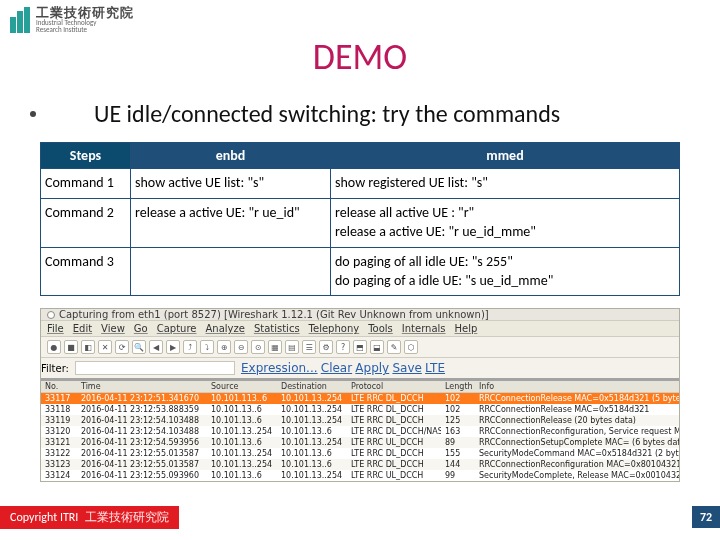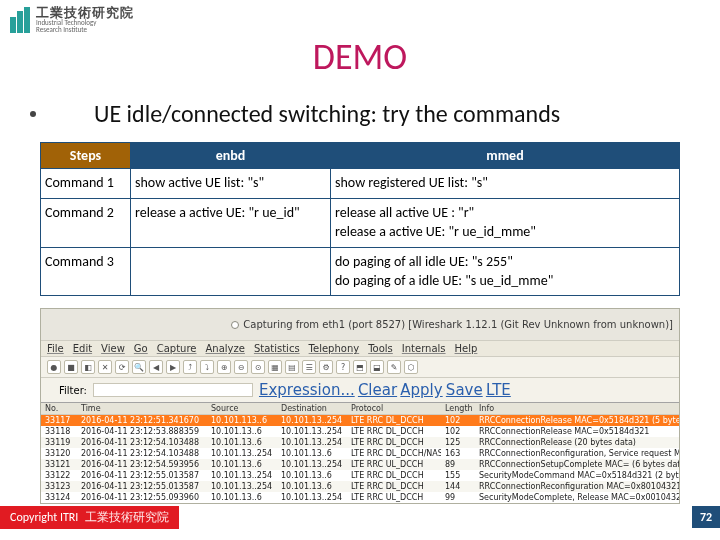--- a/index.html
+++ b/index.html
@@ -22,41 +22,41 @@
   .logo-mark span:nth-child(3){height:26px}
   .logo-text { display:flex; flex-direction:column; line-height:1; }
   .logo-cn { font-size:13px; font-weight:600; color:#4b4b4b; letter-spacing:1px;}
   .logo-en { font-size:7px; color:#666; margin-top:0;}
   .title { text-align:center; font-size:36px; margin-top:2px; color:#be185d;}
   .bullet-row { display:flex; align-items:center; padding:20px 0 10px 30px;gap:44px; }
   .bullet-dot { width:6px;height:6px;border-radius:50%;background:#444;margin-right:14px;}
   .bullet-txt { font-size:24px; color:#111;}
   table { border-collapse:collapse; width:640px; margin:4px 0 0 40px; font-size:14px;}
   th { background:#1f4e79; color:#fff; font-weight:600; padding:4px 8px; border:1px solid #1f4e79;}
-  th:first-child{width:90px; background:#a16207;}
+  th:first-child{width:90px; background:#0c4a6e;}
   th:nth-child(2){width:200px;}
   td { padding:5px 4px; border:1px solid #1f4e79; vertical-align:top; line-height:1.35;}
   td.step { background:#fff; color:#000;}
   .screenshot {
     width:640px; margin:12px 0 0 40px;
     border:1px solid #b0b0a0; background:#f2f1ed;
     font-family: "DejaVu Sans", Arial, sans-serif;
   }
   .win-title {
-    background:#e8e6de; padding:10px 6px; font-size:10px; color:#3a3a3a;
-    display:flex; align-items:center; gap:4px; border-bottom:1px solid #cfcdc2;justify-content:flex-end;
+    background:#e8e6de; padding:0 6px; font-size:10px; color:#3a3a3a;
+    display:flex; align-items:center; gap:4px; border-bottom:1px solid #cfcdc2;
   }
   .win-title .circ{width:8px;height:8px;border-radius:50%;border:1px solid #8a8a7e;background:#fff;}
   .menubar { background:#ece9dd; padding:2px 6px; font-size:10px; color:#333; display:flex; gap:9px; border-bottom:1px solid #cfcdc2;}
   .menubar span{text-decoration:underline; text-decoration-color:#888;}
   .toolbar { background:#f4f2ea; padding:3px 6px; display:flex; gap:3px; border-bottom:1px solid #cfcdc2; flex-wrap:wrap;}
   .tb-ico{width:14px;height:14px;border:1px solid #bdbaa8;border-radius:2px;background:#fff;display:flex;align-items:center;justify-content:center;font-size:8px;color:#555;}
-  .filterbar{display:flex;align-items:center;gap:6px;padding:3px 18px;background:#f4f2ea;font-size:10px;border-bottom:1px solid #a3a3a3;}
+  .filterbar{display:flex;align-items:center;gap:6px;padding:3px 0;background:#f4f2ea;font-size:10px;border-bottom:3px solid #a3a3a3;}
   .filter-inp{flex:0 0 160px;height:14px;border:1px solid #c9c6b7;background:#fff;}
-  .flink{color:#2a5fad;text-decoration:underline;font-size:15px;}
+  .flink{color:#2a5fad;text-decoration:underline;font-size:12px;}
   .pkt-head{display:flex;background:#e6e4d8;font-size:8px;color:#333;border-bottom:1px solid #cfcdc2;}
   .pkt-head div,.pkt-row div{padding:1px 4px;white-space:nowrap;overflow:hidden;}
   .c-no{width:36px}.c-time{width:130px}.c-src{width:70px}.c-dst{width:70px}.c-proto{width:94px}.c-len{width:34px}.c-info{flex:1}
   .pkt-row{display:flex;font-size:8px;color:#222;background:#fff;}
   .pkt-row:nth-child(odd){background:#f7f6f0;}
   .pkt-row.sel{background:#ff7a1a;color:#fff;justify-content:flex-end;}
   .footer{position:absolute;left:0;right:0;bottom:12px;height:22px;display:flex;align-items:center;justify-content:space-between;}
   .copy{background:#e11b22;color:#fff;font-size:12px;padding:3px 10px;}
   .copy .cn{color:#ffe8e8;margin-left:4px;}
   .pgnum{background:#1f4e79;color:#fff;font-size:12px;width:28px;height:22px;display:flex;align-items:center;justify-content:center;font-weight:bold;}

